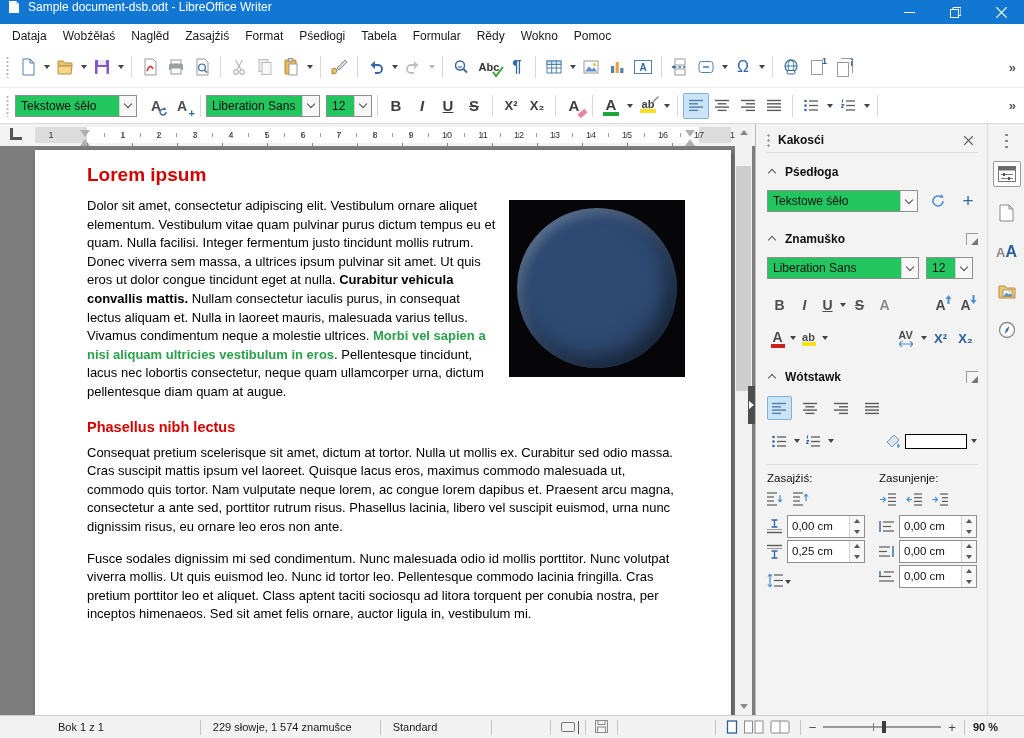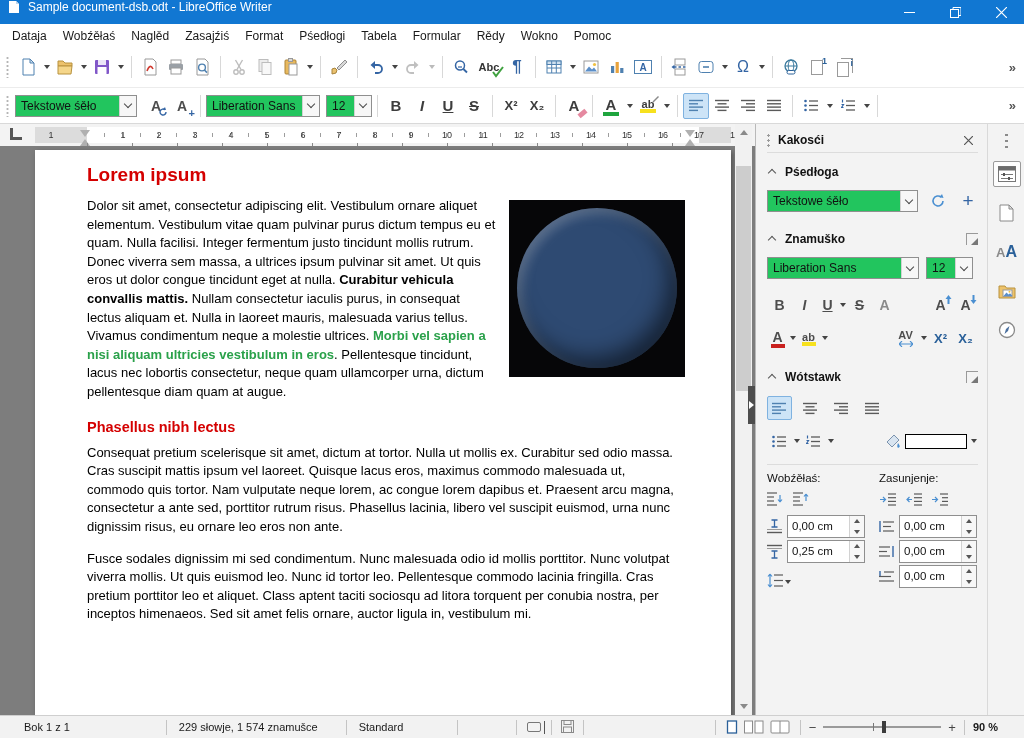--- a/index.html
+++ b/index.html
@@ -846,21 +846,21 @@
           <div style="width:62px;height:15px;border:1px solid #000;background:#fff;margin:0 2px;"></div>
           <div class="mini-dd">
               <i class="dda"></i>
             </div>
         </div>
 
         <div class="divider" style="margin-top:11px;"></div>
 
         <div class="sb-cols" style="margin-top:7px;">
           <div class="col-l">
-            <div class="col-label">Wobźěłaś:</div>
+            <div class="col-label">Zasajźiś:</div>
             <div class="sb-row" style="margin-top:8px;gap:10px;">
               <div><svg width="16" height="14" viewBox="0 0 16 14">
                     <g stroke="#5a5a5a" stroke-width="1.2">
                       <line x1="0" y1="1" x2="10" y2="1"></line>
                       <line x1="0" y1="13" x2="10" y2="13"></line>
                       <line x1="0" y1="5" x2="7" y2="5"></line>
                       <line x1="0" y1="9" x2="7" y2="9"></line>
                     </g>
                     <path d="M13 2v7M13 2l-2 2.5M13 2l2 2.5" stroke="#4a8fd1" stroke-width="1.2" fill="none" transform="rotate(180 13 6)"></path>
                   </svg></div>
@@ -1055,21 +1055,21 @@
             <svg width="18" height="18" viewBox="0 0 18 18">
               <circle cx="9" cy="9" r="7.5" fill="#fff" stroke="#8a8a8a" stroke-width="1.3"></circle>
               <path d="M11.5 5L8 8l-1.5 5L10 10z" fill="#4a6f9e"></path>
             </svg>
           </div>
       </div>
     </div>
   </div>
 
   <div class="statusbar">
-    <span class="sb-item" style="padding-left:24px;">Bok 1 z 1</span>
+    <span class="sb-item" style="margin-left:34px;padding-left:24px;">Bok 1 z 1</span>
     <div class="ssep" style="margin-left:96px;"></div>
     <span class="sb-item" style="margin-left:12px;">229 słowje, 1 574 znamušce</span>
     <div class="ssep" style="margin-left:28px;"></div>
     <span class="sb-item" style="margin-left:12px;">Standard</span>
     <div class="ssep" style="margin-left:54px;"></div>
     <div style="width:58px;"></div>
     <div class="ssep"></div>
     <div style="margin:0 10px;">
         <div class="ins-ic"></div>
       </div>

